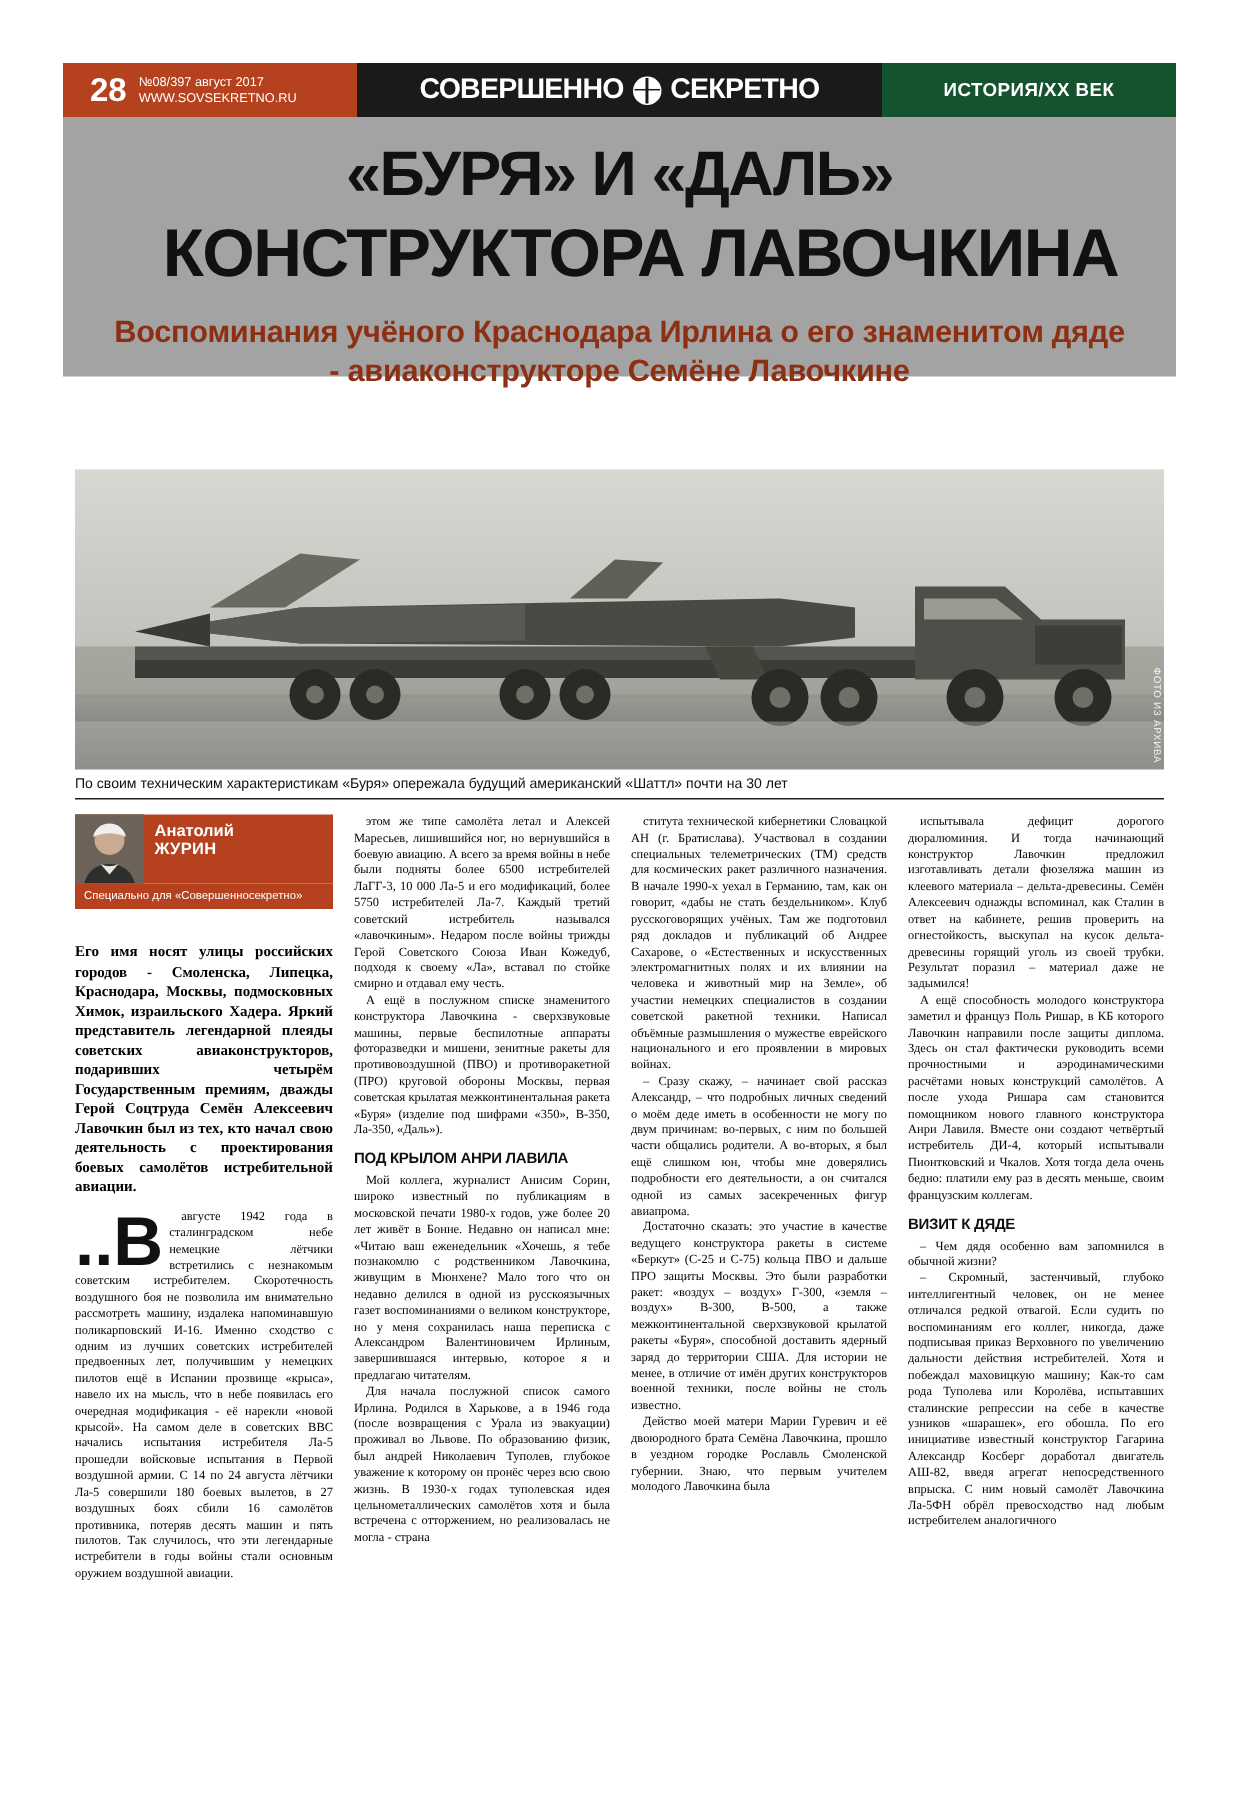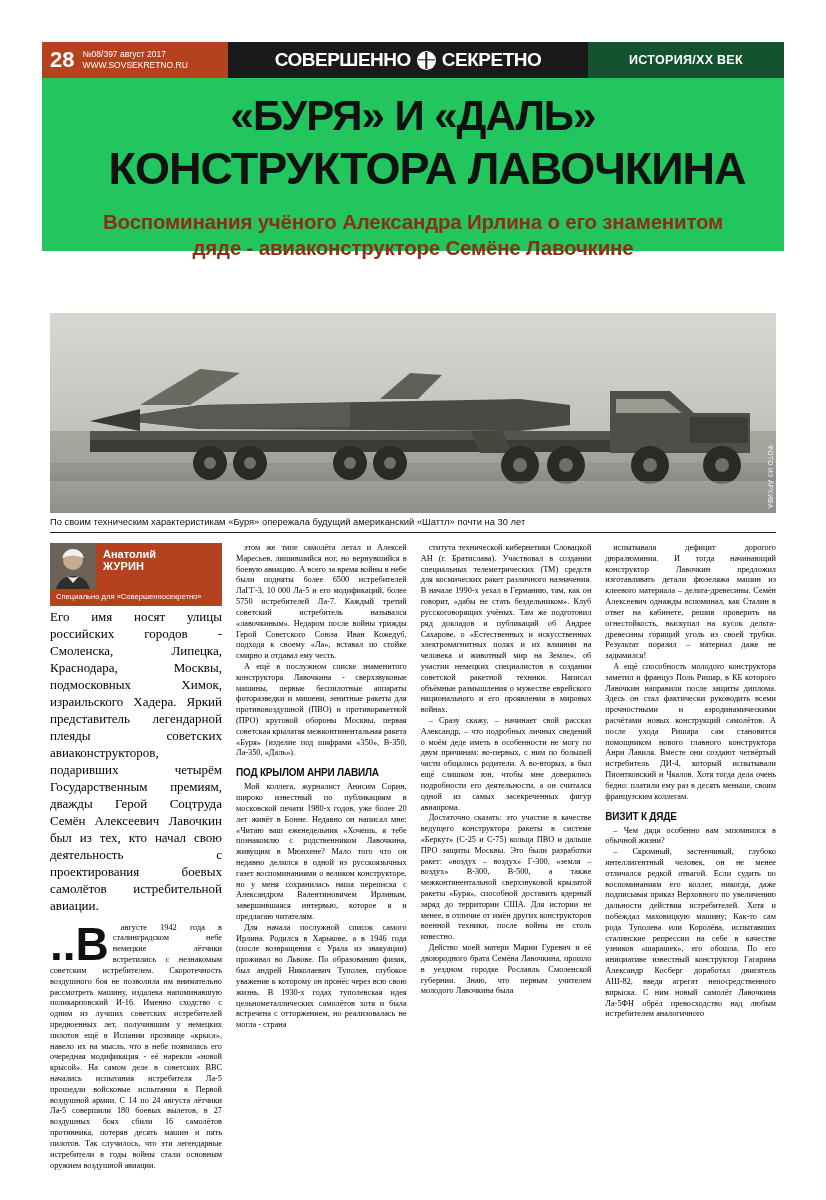--- a/index.html
+++ b/index.html
@@ -13,21 +13,21 @@
   .page{position:relative;width:826px;height:1200px;background:#fff;}
 
   
   .masthead{
     position:absolute;left:42px;top:42px;width:742px;height:36px;
     background:#b5411f;
     display:flex;align-items:stretch;
   }
   .mh-left{
     width:186px;background:#b5411f;color:#fff;display:flex;align-items:center;
-    padding-left:8px;box-sizing:border-box;
+    padding-left:8px;box-sizing:border-box;margin-left:10px;
   }
   .mh-pagenum{
     font-family:"Liberation Sans", sans-serif;
     font-size:22px;font-weight:bold;color:#ffffff;margin-right:8px;line-height:1;
   }
   .mh-issue{
     font-family:"Liberation Sans", sans-serif;
     font-size:8.5px;color:#fff;line-height:1.35;
   }
   .mh-issue div{white-space:nowrap;}
@@ -50,21 +50,21 @@
     content:"";position:absolute;top:50%;left:1px;width:17px;height:1.4px;background:#1a1a1a;transform:translateY(-50%);
   }
   .mh-right{
     width:196px;background:#14532d;color:#fff;display:flex;align-items:center;justify-content:center;
     font-family:"Liberation Sans", sans-serif;font-size:12.5px;font-weight:bold;letter-spacing:0.3px;
   }
 
   
   .headbox{
     position:absolute;left:42px;top:78px;width:742px;height:173px;
-    background:#22c55e;
+    background:#a3a3a3;
     border-bottom:0;
   }
   .h-title1,.h-title2{
     font-family:"Liberation Sans", sans-serif;
     font-weight:bold;color:#111;text-align:center;letter-spacing:-1px;
     line-height:1;
   }
   .h-title1{font-size:42px;margin-top:17px;}
   .h-title2{font-size:45px;margin-top:9px;padding-left:28px;}
   .h-sub{
@@ -128,22 +128,22 @@
     font-family:"Liberation Sans", sans-serif;line-height:1.05;
   }
   .author-name .a1{font-size:11px;font-weight:bold;display:block;}
   .author-name .a2{font-size:11px;font-weight:bold;display:block;letter-spacing:.2px;}
   .author-role{
     background:#b5411f;color:#fff;
     font-family:"Liberation Sans", sans-serif;font-size:7.6px;line-height:1.25;
     padding:3px 6px 5px 6px;
   }
   .author-bio{
-    margin-top:3px;
-    font-family:"Liberation Serif", serif;font-size:13px;line-height:1.305;text-align:justify;
+    margin-top:22px;
+    font-family:"Liberation Serif", serif;font-size:10px;line-height:1.305;text-align:justify;font-weight:bold;
   }
 
   .dropcap-wrap{margin-top:8px;}
   .dropcap-wrap .big{
     float:left;font-family:"Liberation Sans", sans-serif;font-weight:bold;
     font-size:46px;line-height:34px;margin:4px 4px 0 0;color:#111;
   }
   .dots{
     font-family:"Liberation Sans", sans-serif;font-weight:bold;font-size:46px;line-height:0;
   }
@@ -167,21 +167,21 @@
         <span class="logo-globe"></span>
         <span>СЕКРЕТНО</span>
       </span>
     </div>
     <div class="mh-right">ИСТОРИЯ/XX ВЕК</div>
   </div>
 
   <div class="headbox">
     <div class="h-title1">«БУРЯ» И «ДАЛЬ»</div>
     <div class="h-title2">КОНСТРУКТОРА ЛАВОЧКИНА</div>
-    <div class="h-sub">Воспоминания учёного Александра Ирлина о его знаменитом дяде - авиаконструкторе Семёне Лавочкине</div>
+    <div class="h-sub">Воспоминания учёного Краснодара Ирлина о его знаменитом дяде - авиаконструкторе Семёне Лавочкине</div>
   </div>
 
   <div class="photo">
     <svg width="726" height="200" viewBox="0 0 726 200">
       <defs>
         <linearGradient id="sky" x1="0" y1="0" x2="0" y2="1">
           <stop offset="0%" stop-color="#d8d8d2"></stop>
           <stop offset="60%" stop-color="#c2c2bc"></stop>
           <stop offset="100%" stop-color="#a8a8a2"></stop>
         </linearGradient>

